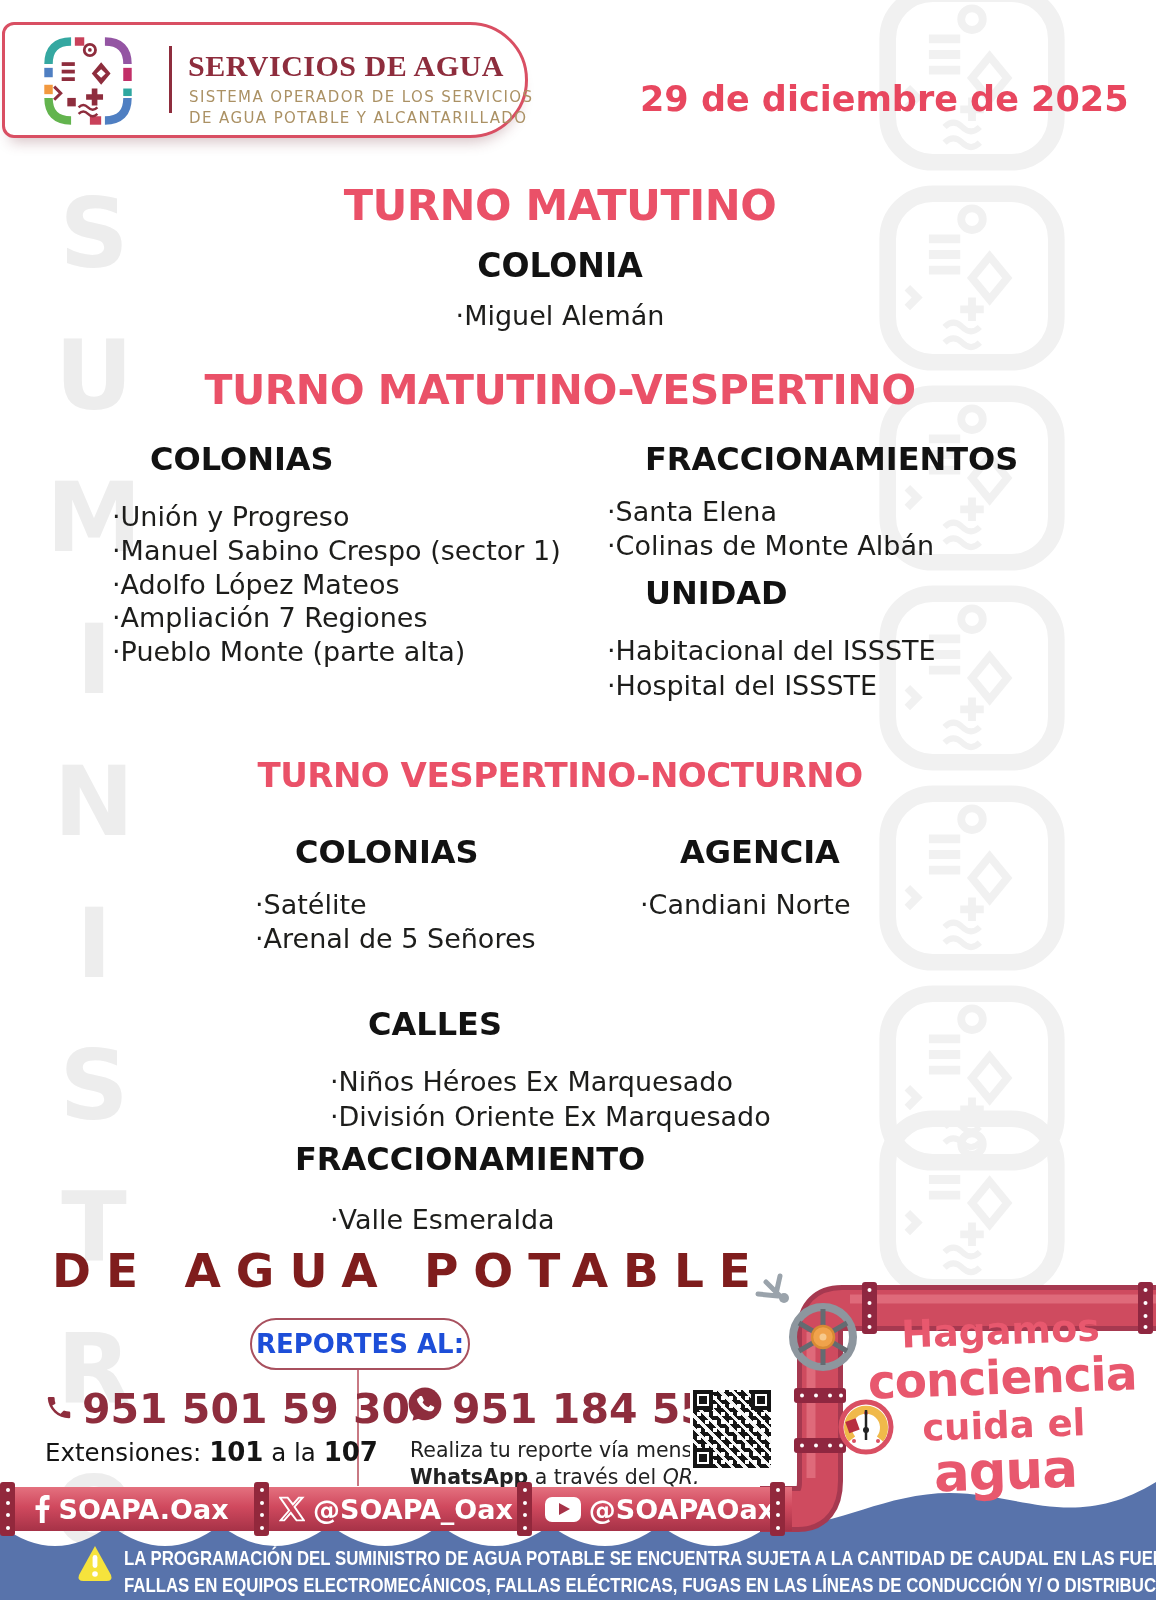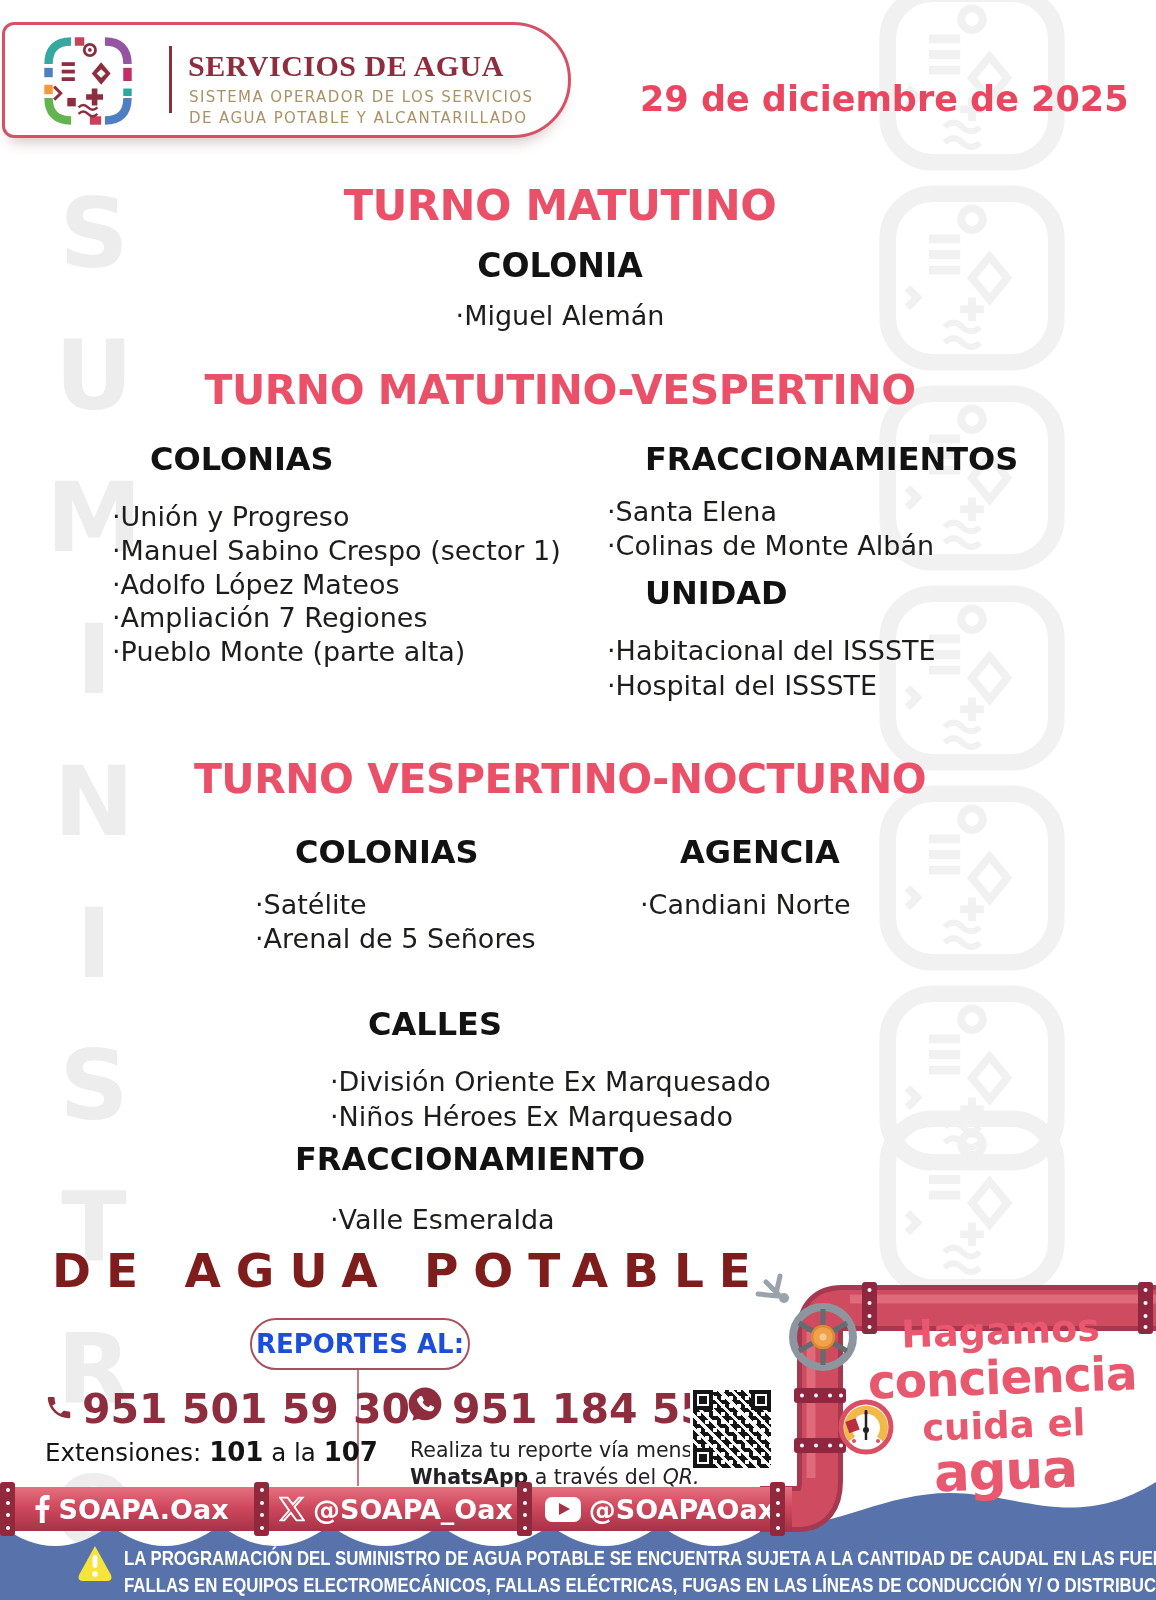--- a/index.html
+++ b/index.html
@@ -7,21 +7,21 @@
         font-family:"DejaVu Sans","Liberation Sans",sans-serif;margin:0 auto;}
   
   .wm-tile{position:absolute;left:874px;z-index:0;}
   .wm-vert{position:absolute;left:46px;top:178px;z-index:0;color:#ededed;font-weight:bold;
            font-size:96px;writing-mode:vertical-rl;text-orientation:upright;letter-spacing:30px;line-height:1;}
   .wm-horiz{position:absolute;left:52px;top:1243px;z-index:0;color:#7f1d1d;font-weight:bold;
             font-size:47px;letter-spacing:15px;white-space:nowrap;}
   
   .hdr-pill{position:absolute;left:2px;top:22px;width:520px;height:110px;background:#fff;
             border:3px solid #d94f63;border-radius:12px 58px 58px 12px;z-index:5;
-            box-shadow:0 12px 14px -8px rgba(110,40,50,.28);padding-left:43px;}
+            box-shadow:0 12px 14px -8px rgba(110,40,50,.28);}
   .hdr-logo{position:absolute;left:36px;top:9px;}
   .hdr-div{position:absolute;left:164px;top:21px;width:3px;height:67px;background:#8e2d3d;}
   .hdr-title{position:absolute;left:183px;top:24px;font-family:"Liberation Serif",serif;
              font-weight:bold;font-size:30px;color:#8e2d3d;letter-spacing:.5px;white-space:nowrap;}
   .hdr-sub{position:absolute;left:184px;color:#ab9164;font-size:15px;letter-spacing:1.4px;white-space:nowrap;}
   .hdr-sub.l1{top:63px;} .hdr-sub.l2{top:84px;}
   .hdr-date{position:absolute;left:640px;top:79px;width:430px;text-align:center;z-index:2;
             font-weight:bold;font-size:35px;color:#e8475f;white-space:nowrap;}
   
   .t-pink{position:absolute;left:0;width:1120px;text-align:center;z-index:2;color:#ea5168;
@@ -170,34 +170,34 @@
   <div class="items" style="left:607px;top:495px;line-height:34px">
     <div>·Santa Elena</div>
     <div>·Colinas de Monte Albán</div>
   </div>
   <div class="t-black" style="left:645px;top:574px;font-size:32px">UNIDAD</div>
   <div class="items" style="left:607px;top:634px;line-height:34.5px">
     <div>·Habitacional del ISSSTE</div>
     <div>·Hospital del ISSSTE</div>
   </div>
 
-  <div class="t-pink" style="top:755px;font-size:41px">TURNO VESPERTINO-NOCTURNO</div>
+  <div class="t-pink" style="top:755px;font-size:34px">TURNO VESPERTINO-NOCTURNO</div>
   <div class="t-black" style="left:295px;top:833px;font-size:32px">COLONIAS</div>
   <div class="items" style="left:255px;top:888px;line-height:34px">
     <div>·Satélite</div>
     <div>·Arenal de 5 Señores</div>
   </div>
   <div class="t-black" style="left:680px;top:833px;font-size:32px">AGENCIA</div>
   <div class="items" style="left:640px;top:888px">
     <div>·Candiani Norte</div>
   </div>
   <div class="t-black" style="left:368px;top:1005px;font-size:32px">CALLES</div>
   <div class="items" style="left:330px;top:1064px;line-height:35px">
+    <div>·Niños Héroes Ex Marquesado</div>
     <div>·División Oriente Ex Marquesado</div>
-    <div>·Niños Héroes Ex Marquesado</div>
   </div>
   <div class="t-black" style="left:295px;top:1140px;font-size:32px">FRACCIONAMIENTO</div>
   <div class="items" style="left:330px;top:1203px">
     <div>·Valle Esmeralda</div>
   </div>
 
   <svg class="band" width="1156" height="160" viewBox="0 0 1156 160">
     <path fill="#5873ab" d="M0,85 q55,42 110,0 q55,42 110,0 q55,42 110,0 q55,42 110,0 q55,42 110,0 q55,42 110,0 q55,42 110,0
           C830,92 880,53 950,53 C1020,53 1075,92 1156,42 L1156,160 L0,160 Z"></path>
   </svg>

